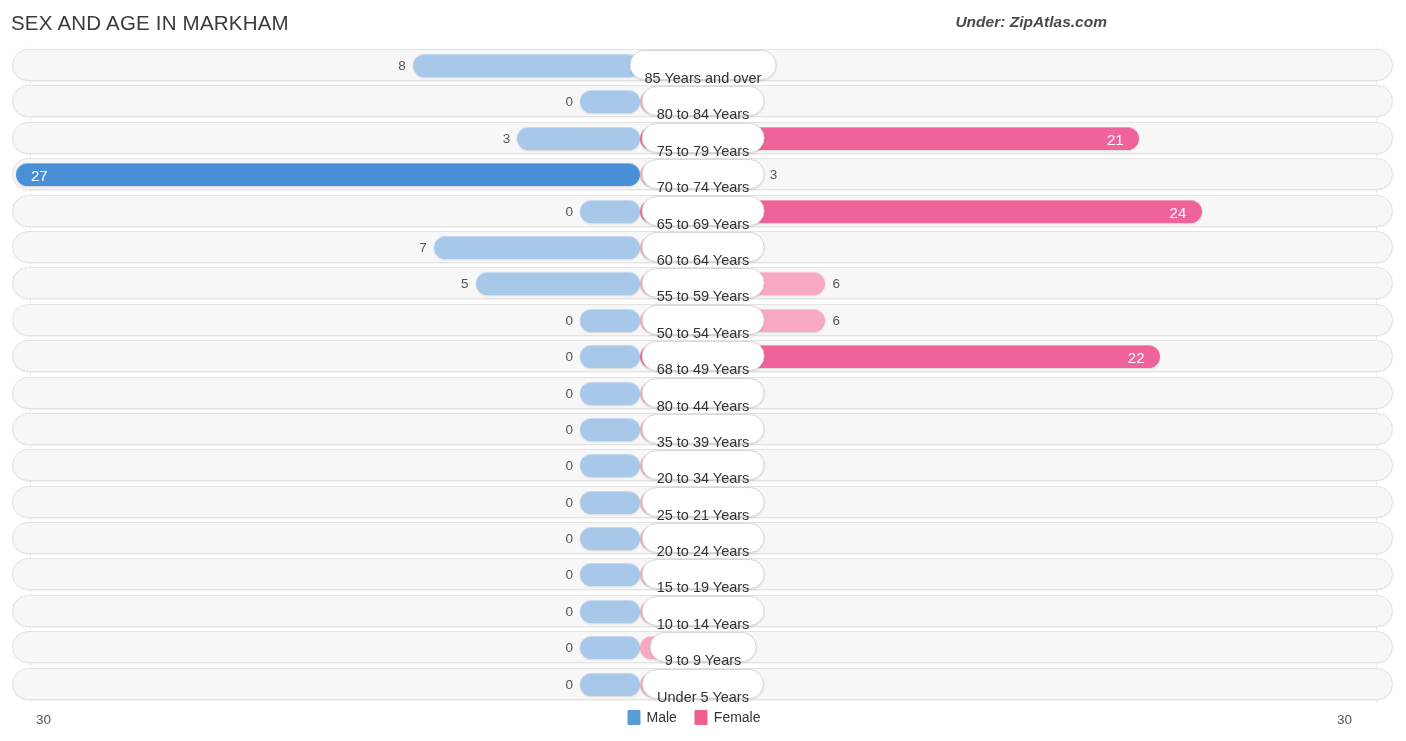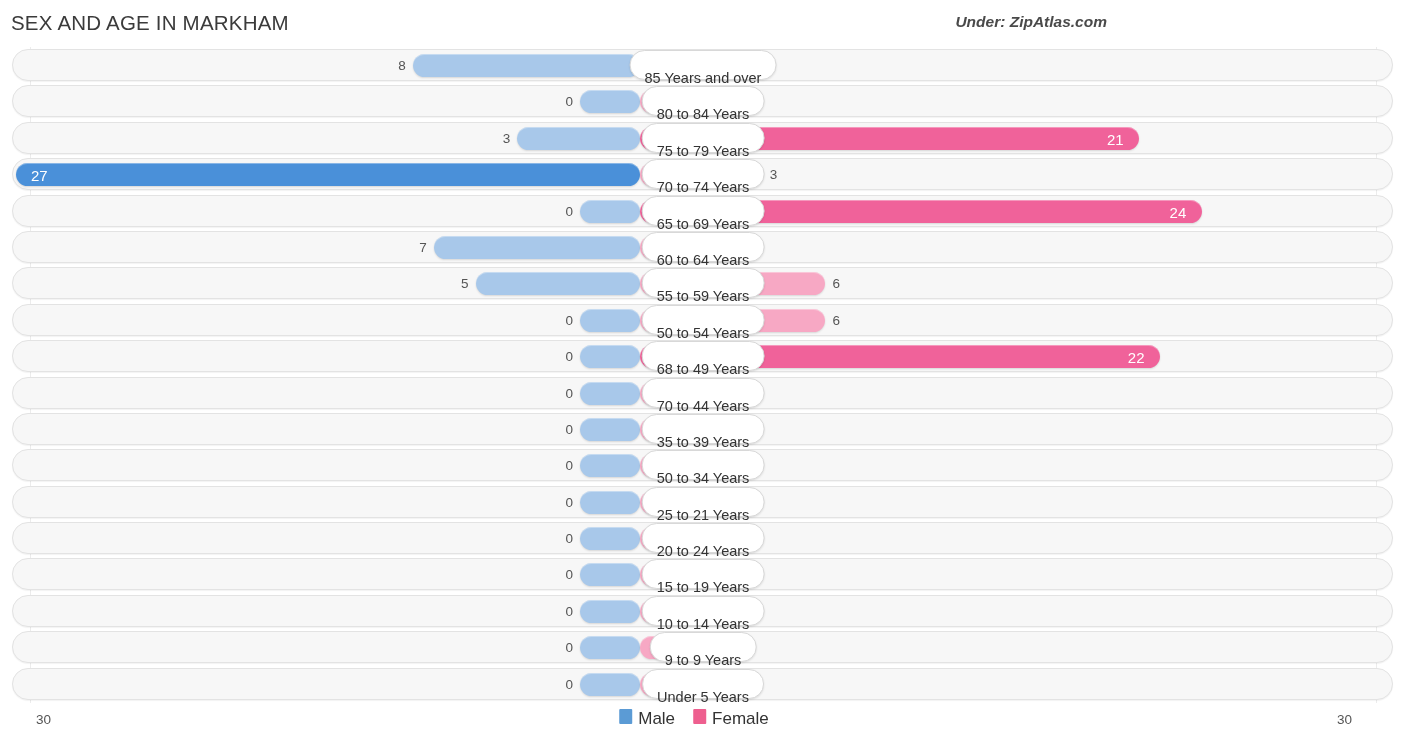--- a/index.html
+++ b/index.html
@@ -159,23 +159,23 @@
     position: absolute;
     left: 50%;
     transform: translateX(-50%);
     top: 6px;
     display: flex;
     align-items: center;
     gap: 18px;
   }
   .legend-item {
     display: flex;
-    align-items: flex-start;
+    align-items: center;
     gap: 6px;
-    font-size: 17px;
+    font-size: 14px;
     color: #333333;
   }
   .swatch {
     width: 13px;
     height: 15px;
     border-radius: 1px;
     display: inline-block;
   }
 </style>
 </head>
@@ -263,37 +263,37 @@
           <div class="bar female hot" style="width: 519.8px;"></div>
           <div class="val inside" style="left: 1127.8px;">22</div>
           <div class="center-pill">68 to 49 Years</div>
         </div>
         <div class="row">
           <div class="track"></div>
           <div class="bar male" style="width: 60px;"></div>
           <div class="val" style="right: 833px;">0</div>
           <div class="bar female" style="width: 60px;"></div>
           <div class="val" style="left: 707px;">0</div>
-          <div class="center-pill">70 to 44 Years</div>
+          <div class="center-pill">80 to 44 Years</div>
         </div>
         <div class="row">
           <div class="track"></div>
           <div class="bar male" style="width: 60px;"></div>
           <div class="val" style="right: 833px;">0</div>
           <div class="bar female" style="width: 60px;"></div>
           <div class="val" style="left: 707px;">0</div>
           <div class="center-pill">35 to 39 Years</div>
         </div>
         <div class="row">
           <div class="track"></div>
           <div class="bar male" style="width: 60px;"></div>
           <div class="val" style="right: 833px;">0</div>
           <div class="bar female" style="width: 60px;"></div>
           <div class="val" style="left: 707px;">0</div>
-          <div class="center-pill">50 to 34 Years</div>
+          <div class="center-pill">20 to 34 Years</div>
         </div>
         <div class="row">
           <div class="track"></div>
           <div class="bar male" style="width: 60px;"></div>
           <div class="val" style="right: 833px;">0</div>
           <div class="bar female" style="width: 60px;"></div>
           <div class="val" style="left: 707px;">0</div>
           <div class="center-pill">25 to 21 Years</div>
         </div>
         <div class="row">

